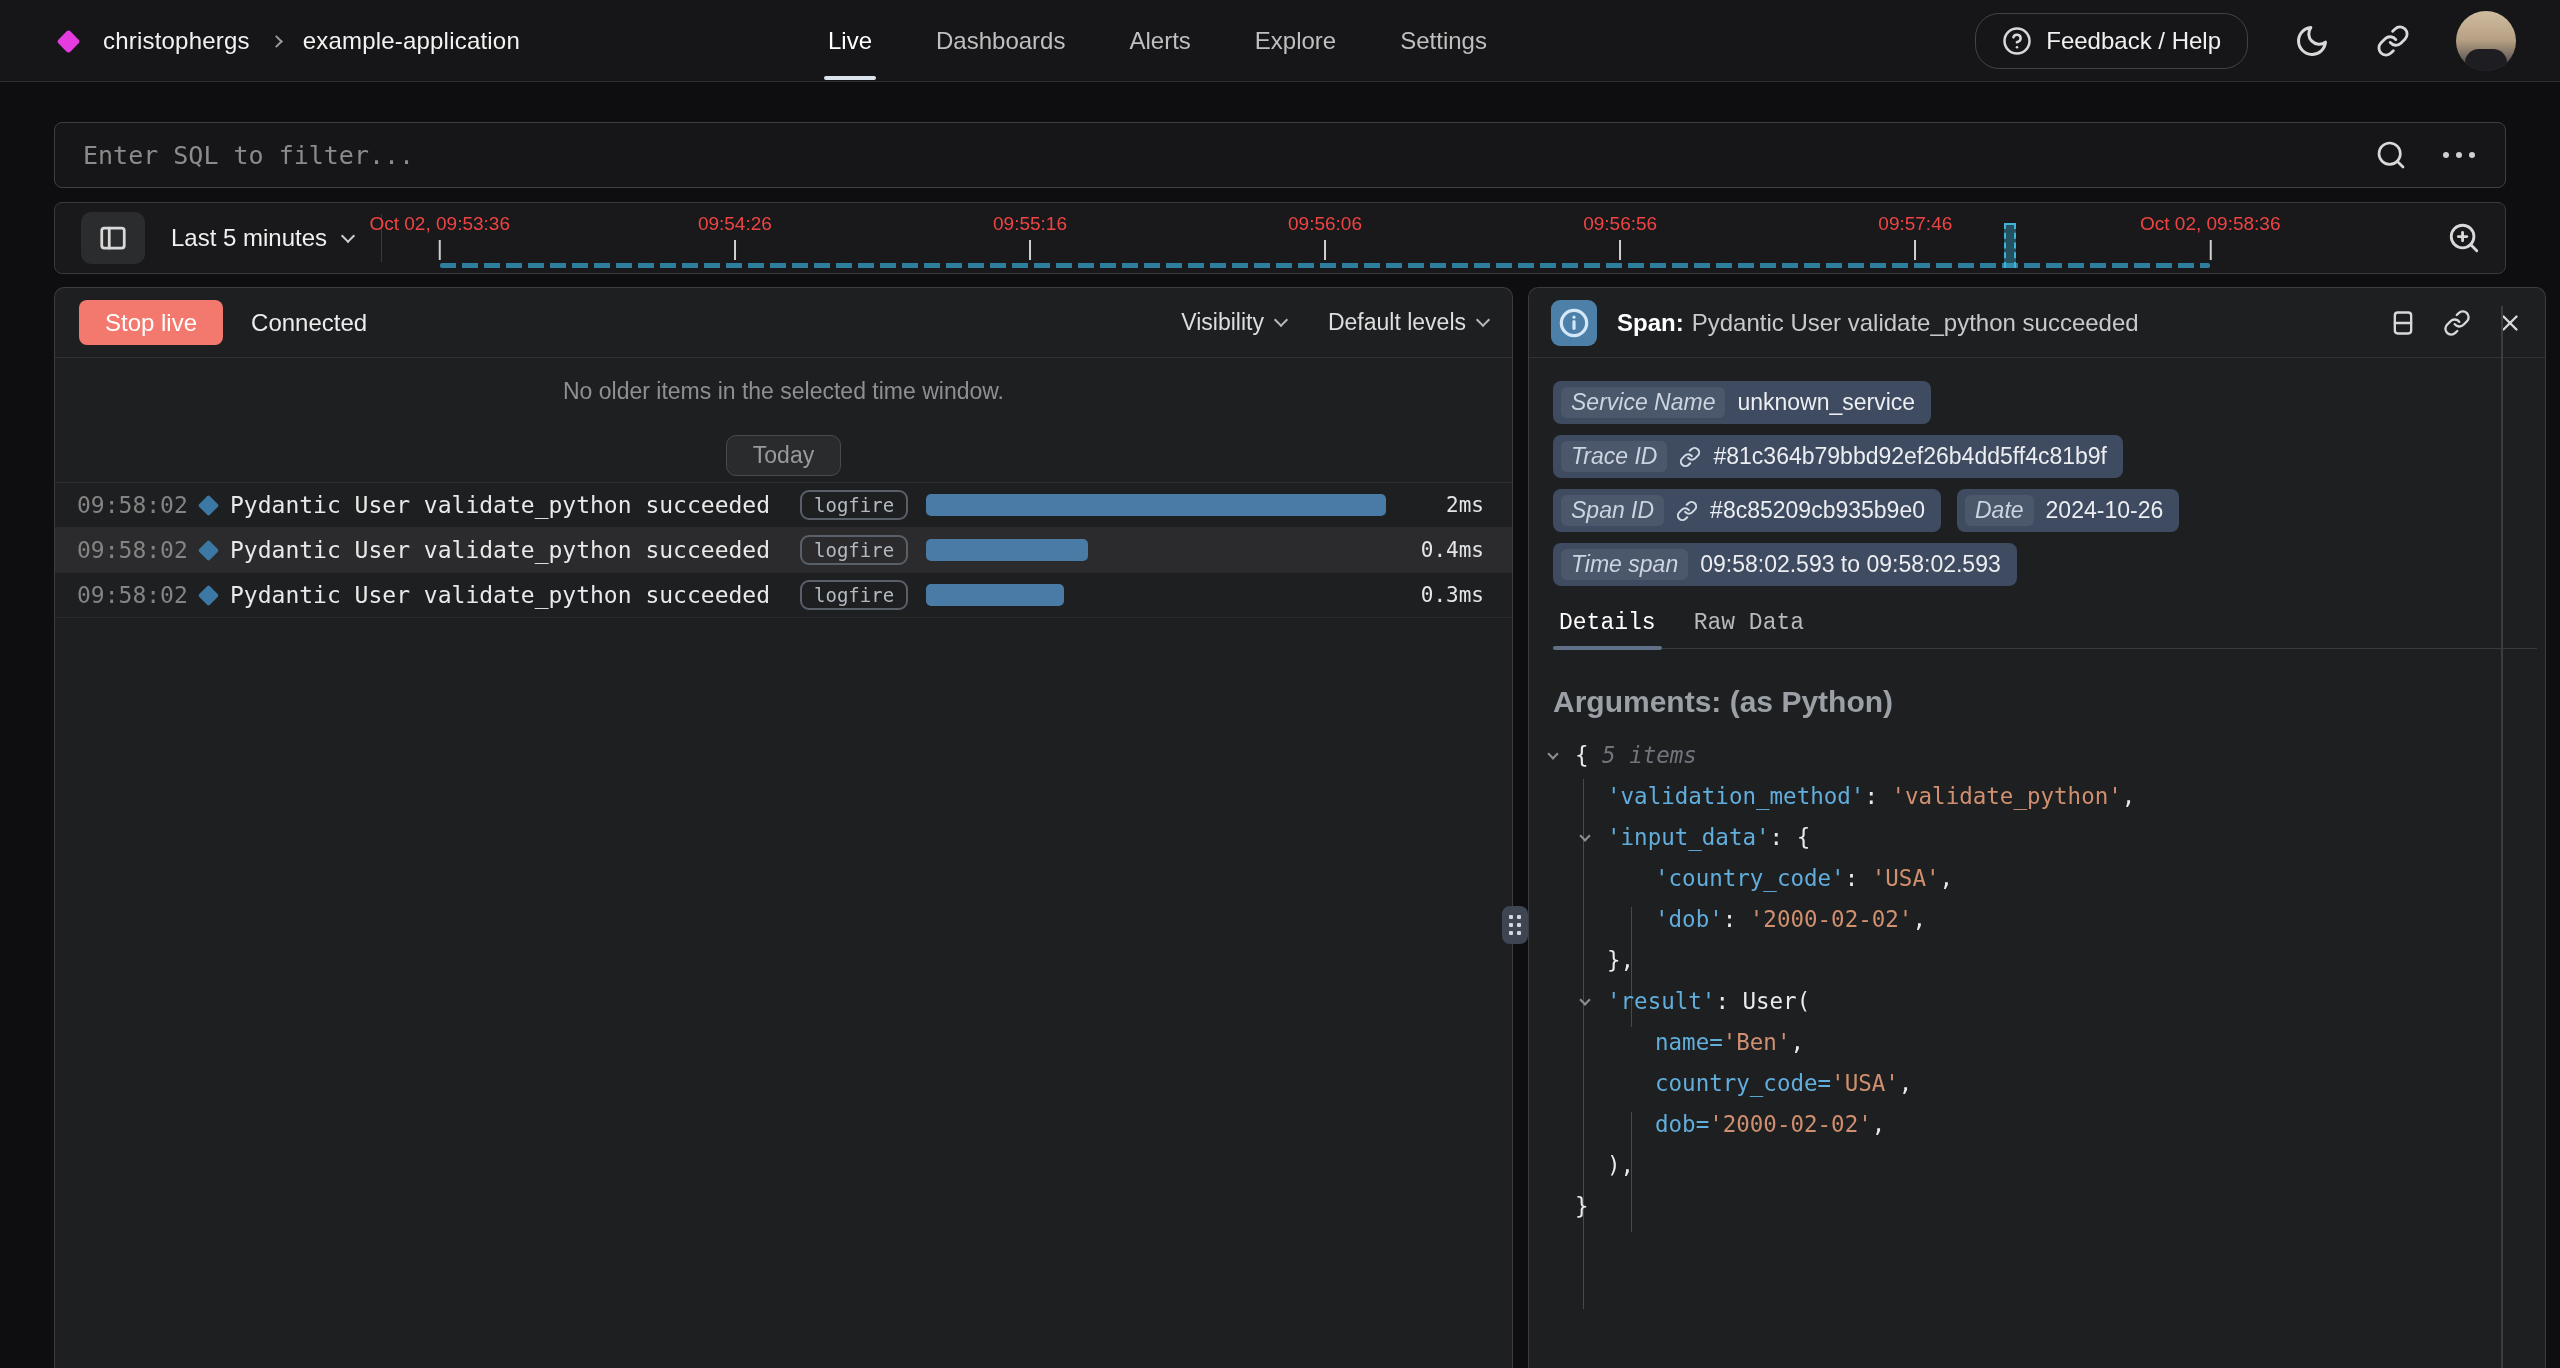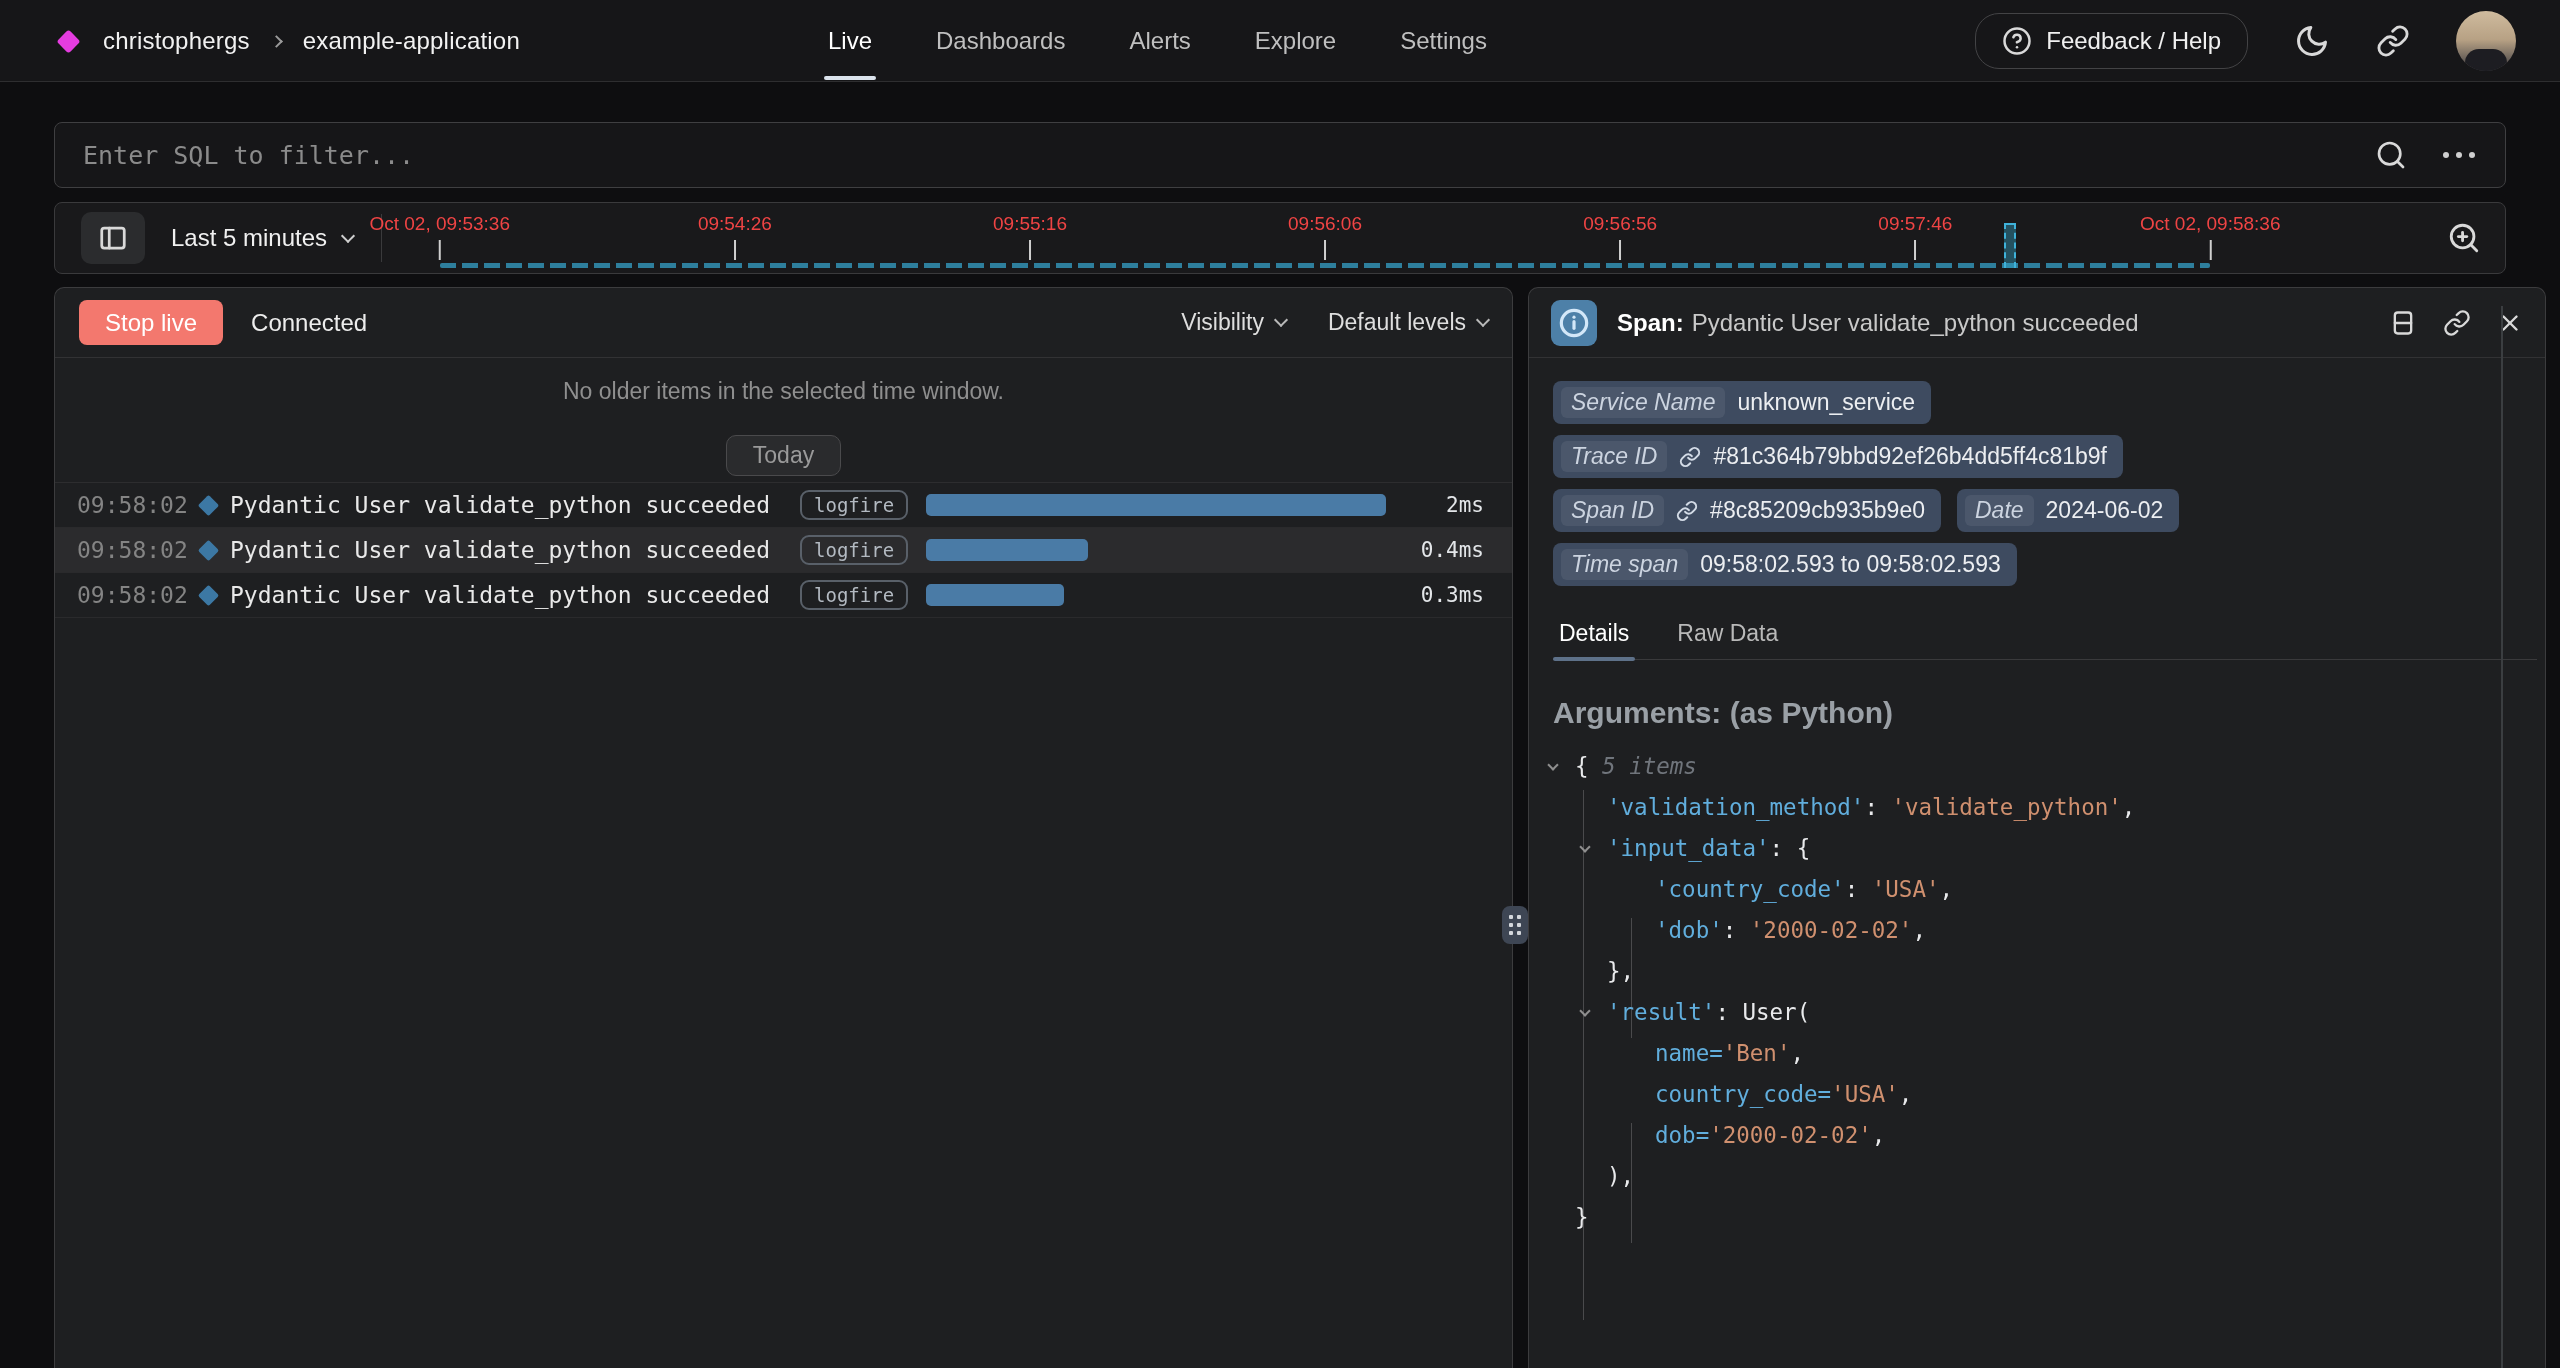--- a/index.html
+++ b/index.html
@@ -95,21 +95,21 @@
   .sp-actions { margin-left:auto; display:flex; align-items:center; gap:26px; color:#dfdfdf; }
   .sp-actions .icon { cursor:pointer; }
   .sp-body { position:absolute; left:0; right:0; top:71px; bottom:0; padding:22px 8px 0 24px; overflow:hidden; }
   .scroll-track { position:absolute; right:42px; top:18px; bottom:0; width:2px; background:#3b3e41; }
   .badge-row { display:flex; gap:16px; margin-bottom:11px; }
   .pill { display:inline-flex; align-items:center; gap:12px; background:#3e4b60; border-radius:8px;
     padding:6px 16px 6px 8px; font-size:23px; }
   .pill .plabel { font-style:italic; color:#ccd4e0; background:rgba(255,255,255,.07); border-radius:6px; padding:2px 10px; }
   .pill .pvalue { color:#eceef1; }
   .pill .icon { color:#d3dbe6; }
-  .sp-tabs { display:flex; gap:44px; margin-top:26px; border-bottom:1px solid #3a3a3c; padding-left:4px; }
+  .sp-tabs { display:flex; gap:34px; margin-top:16px; border-bottom:1px solid #3a3a3c; padding-left:4px;font-family:Liberation Mono, monospace; }
   .sp-tab { font-size:23px; color:#b9b9b9; padding:8px 2px 12px 2px; position:relative; cursor:pointer; }
   .sp-tab.active { color:#ffffff; }
   .sp-tab.active::after { content:""; position:absolute; left:-4px; right:-4px; bottom:-2px; height:4px;
     background:#5e7189; border-radius:2px; }
   .args-heading { margin-top:36px; font-size:30px; font-weight:700; color:#ffffff; }
   .args-heading span { color:#9aa0a6; }
   .code { position:relative; margin-top:16px; font-family:"DejaVu Sans Mono", monospace; font-size:22.5px; line-height:41px; }
   .code-line { position:relative; white-space:pre; }
   .seg-p { color:#e9eaec; } .seg-k { color:#61aedd; } .seg-s { color:#d0906f; }
   .seg-m { color:#70757c; font-style:italic; }
@@ -355,21 +355,21 @@
             <span class="icon">
               <svg width="22" height="22" viewBox="0 0 24 24" fill="none" stroke="currentColor" stroke-width="2.2" stroke-linecap="round" stroke-linejoin="round">
                 <path d="M10 13a5 5 0 0 0 7.54.54l3-3a5 5 0 0 0-7.07-7.07l-1.72 1.71"></path>
                 <path d="M14 11a5 5 0 0 0-7.54-.54l-3 3a5 5 0 0 0 7.07 7.07l1.71-1.71"></path>
               </svg>
             </span>
             <span class="pvalue">#8c85209cb935b9e0</span>
           </span>
           <span class="pill">
             <span class="plabel">Date</span>
-            <span class="pvalue">2024-06-02</span>
+            <span class="pvalue">2024-10-26</span>
           </span>
         </div>
         <div class="badge-row">
           <span class="pill">
             <span class="plabel">Time span</span>
             <span class="pvalue">09:58:02.593 to 09:58:02.593</span>
           </span>
         </div>
       </div>
 

